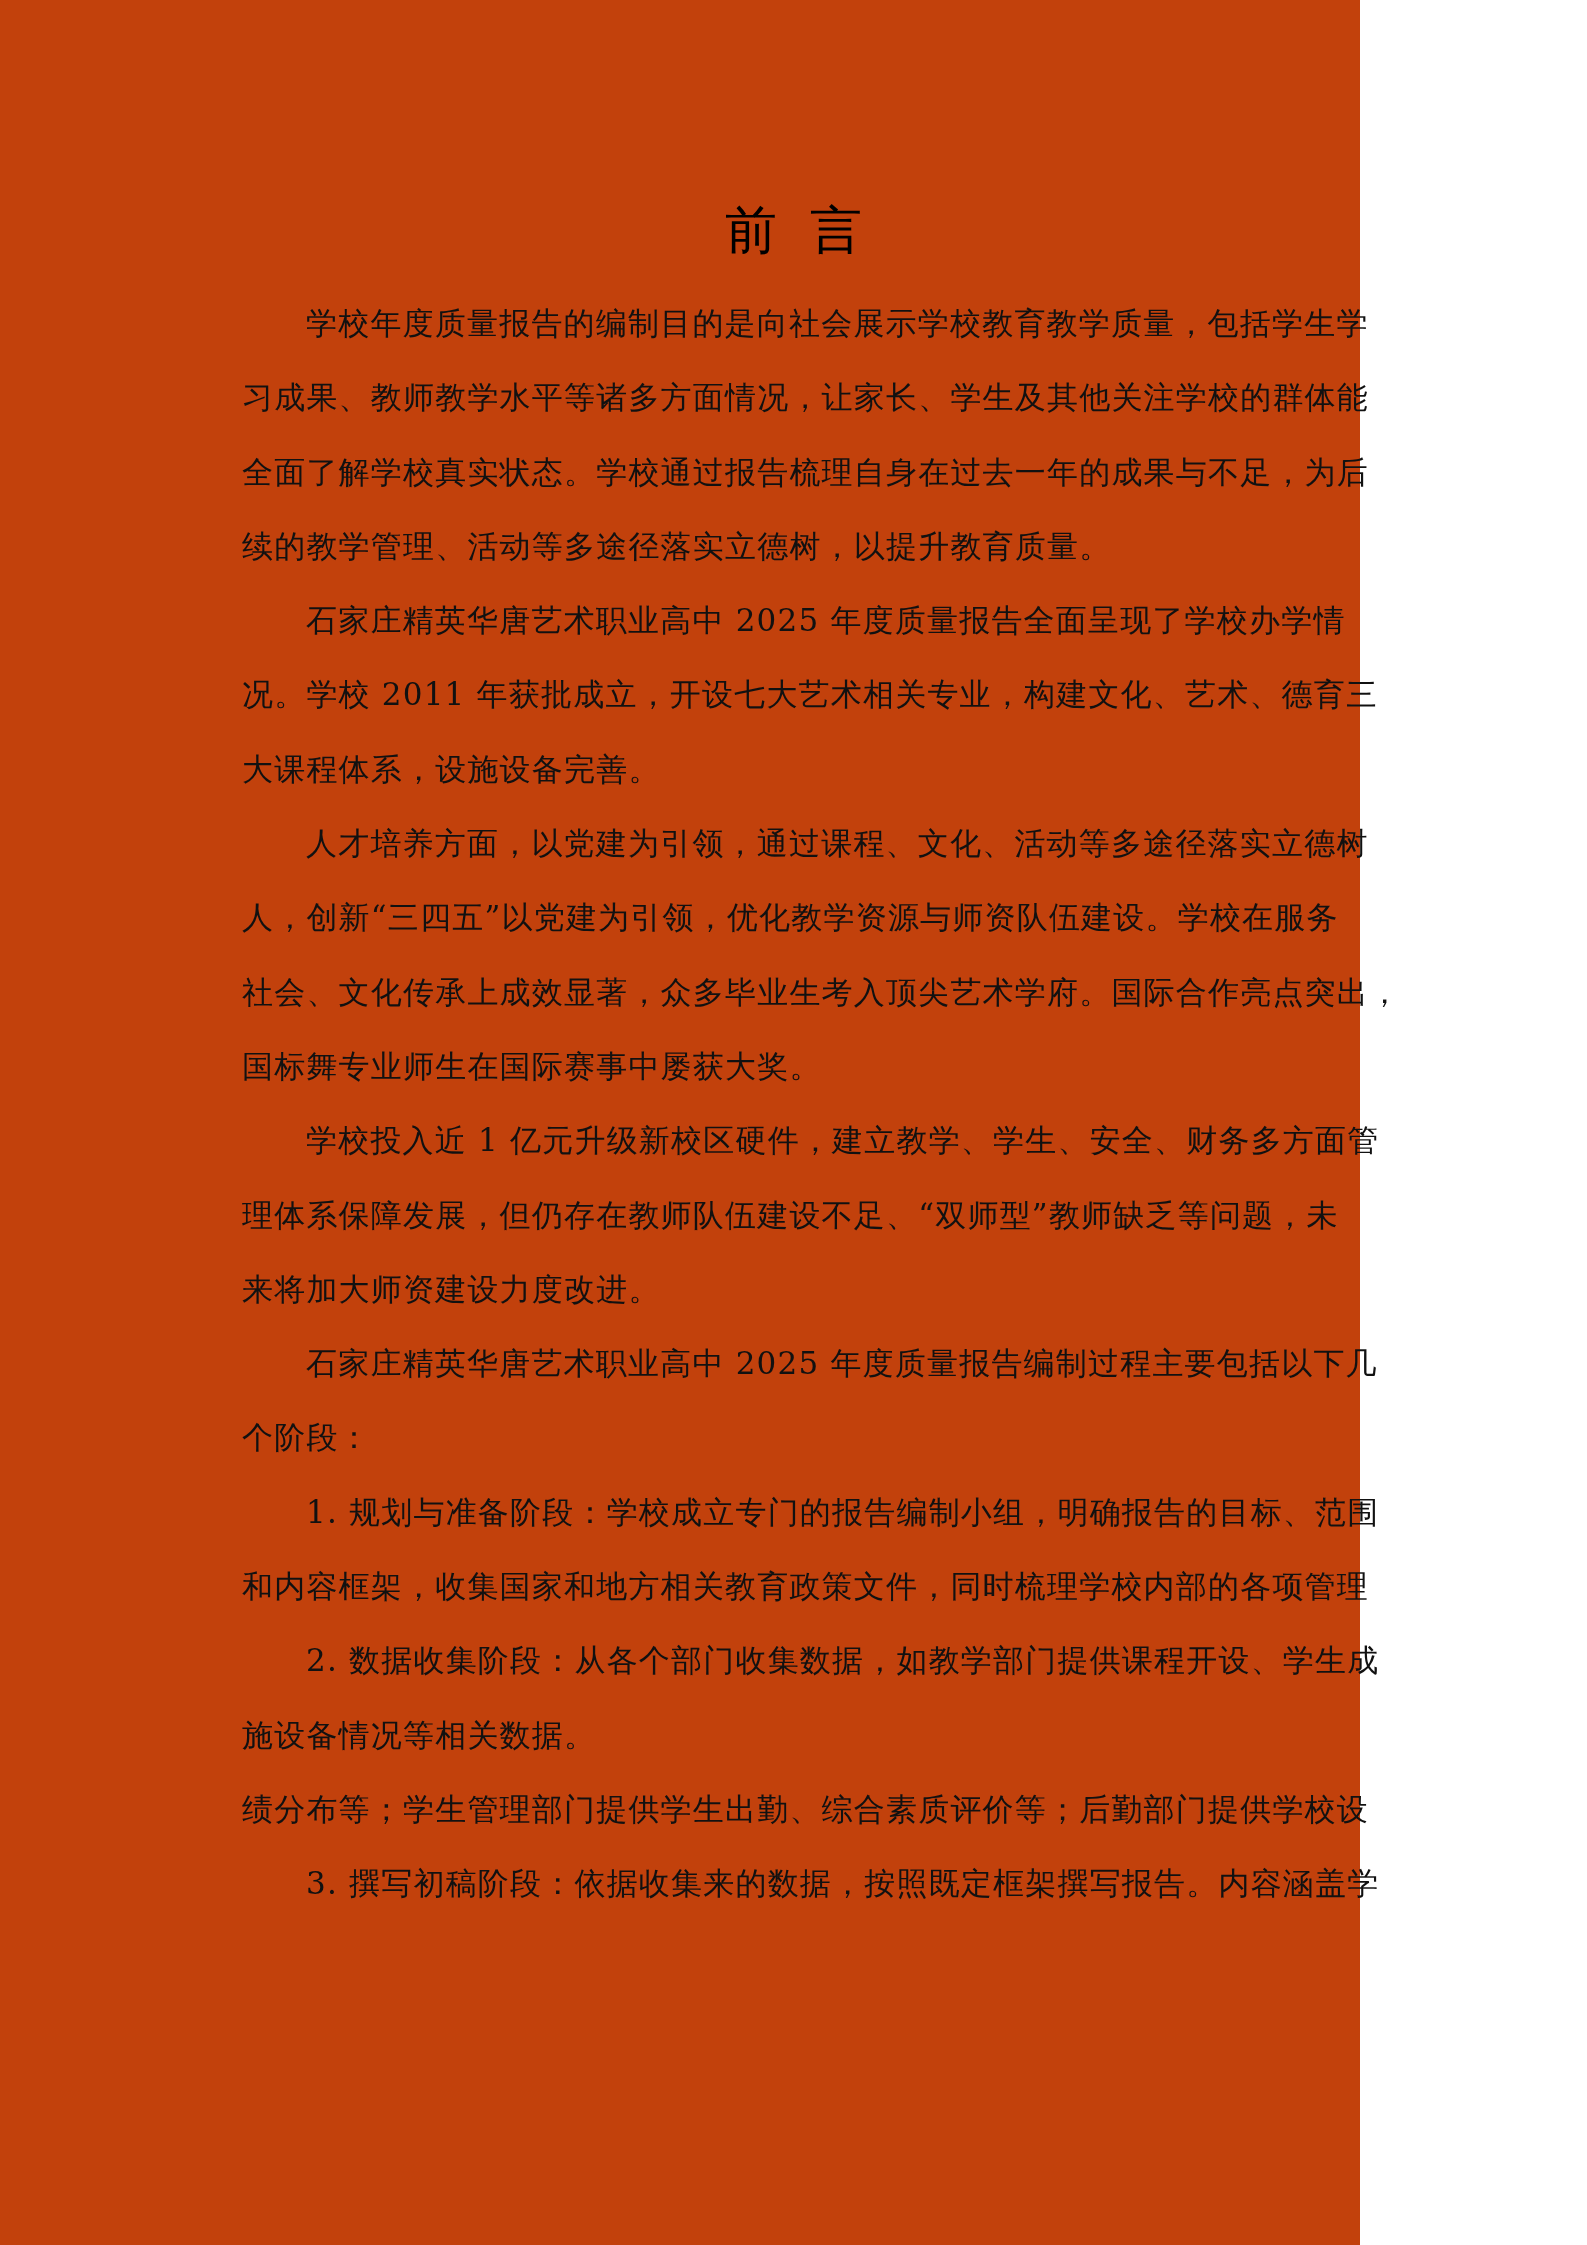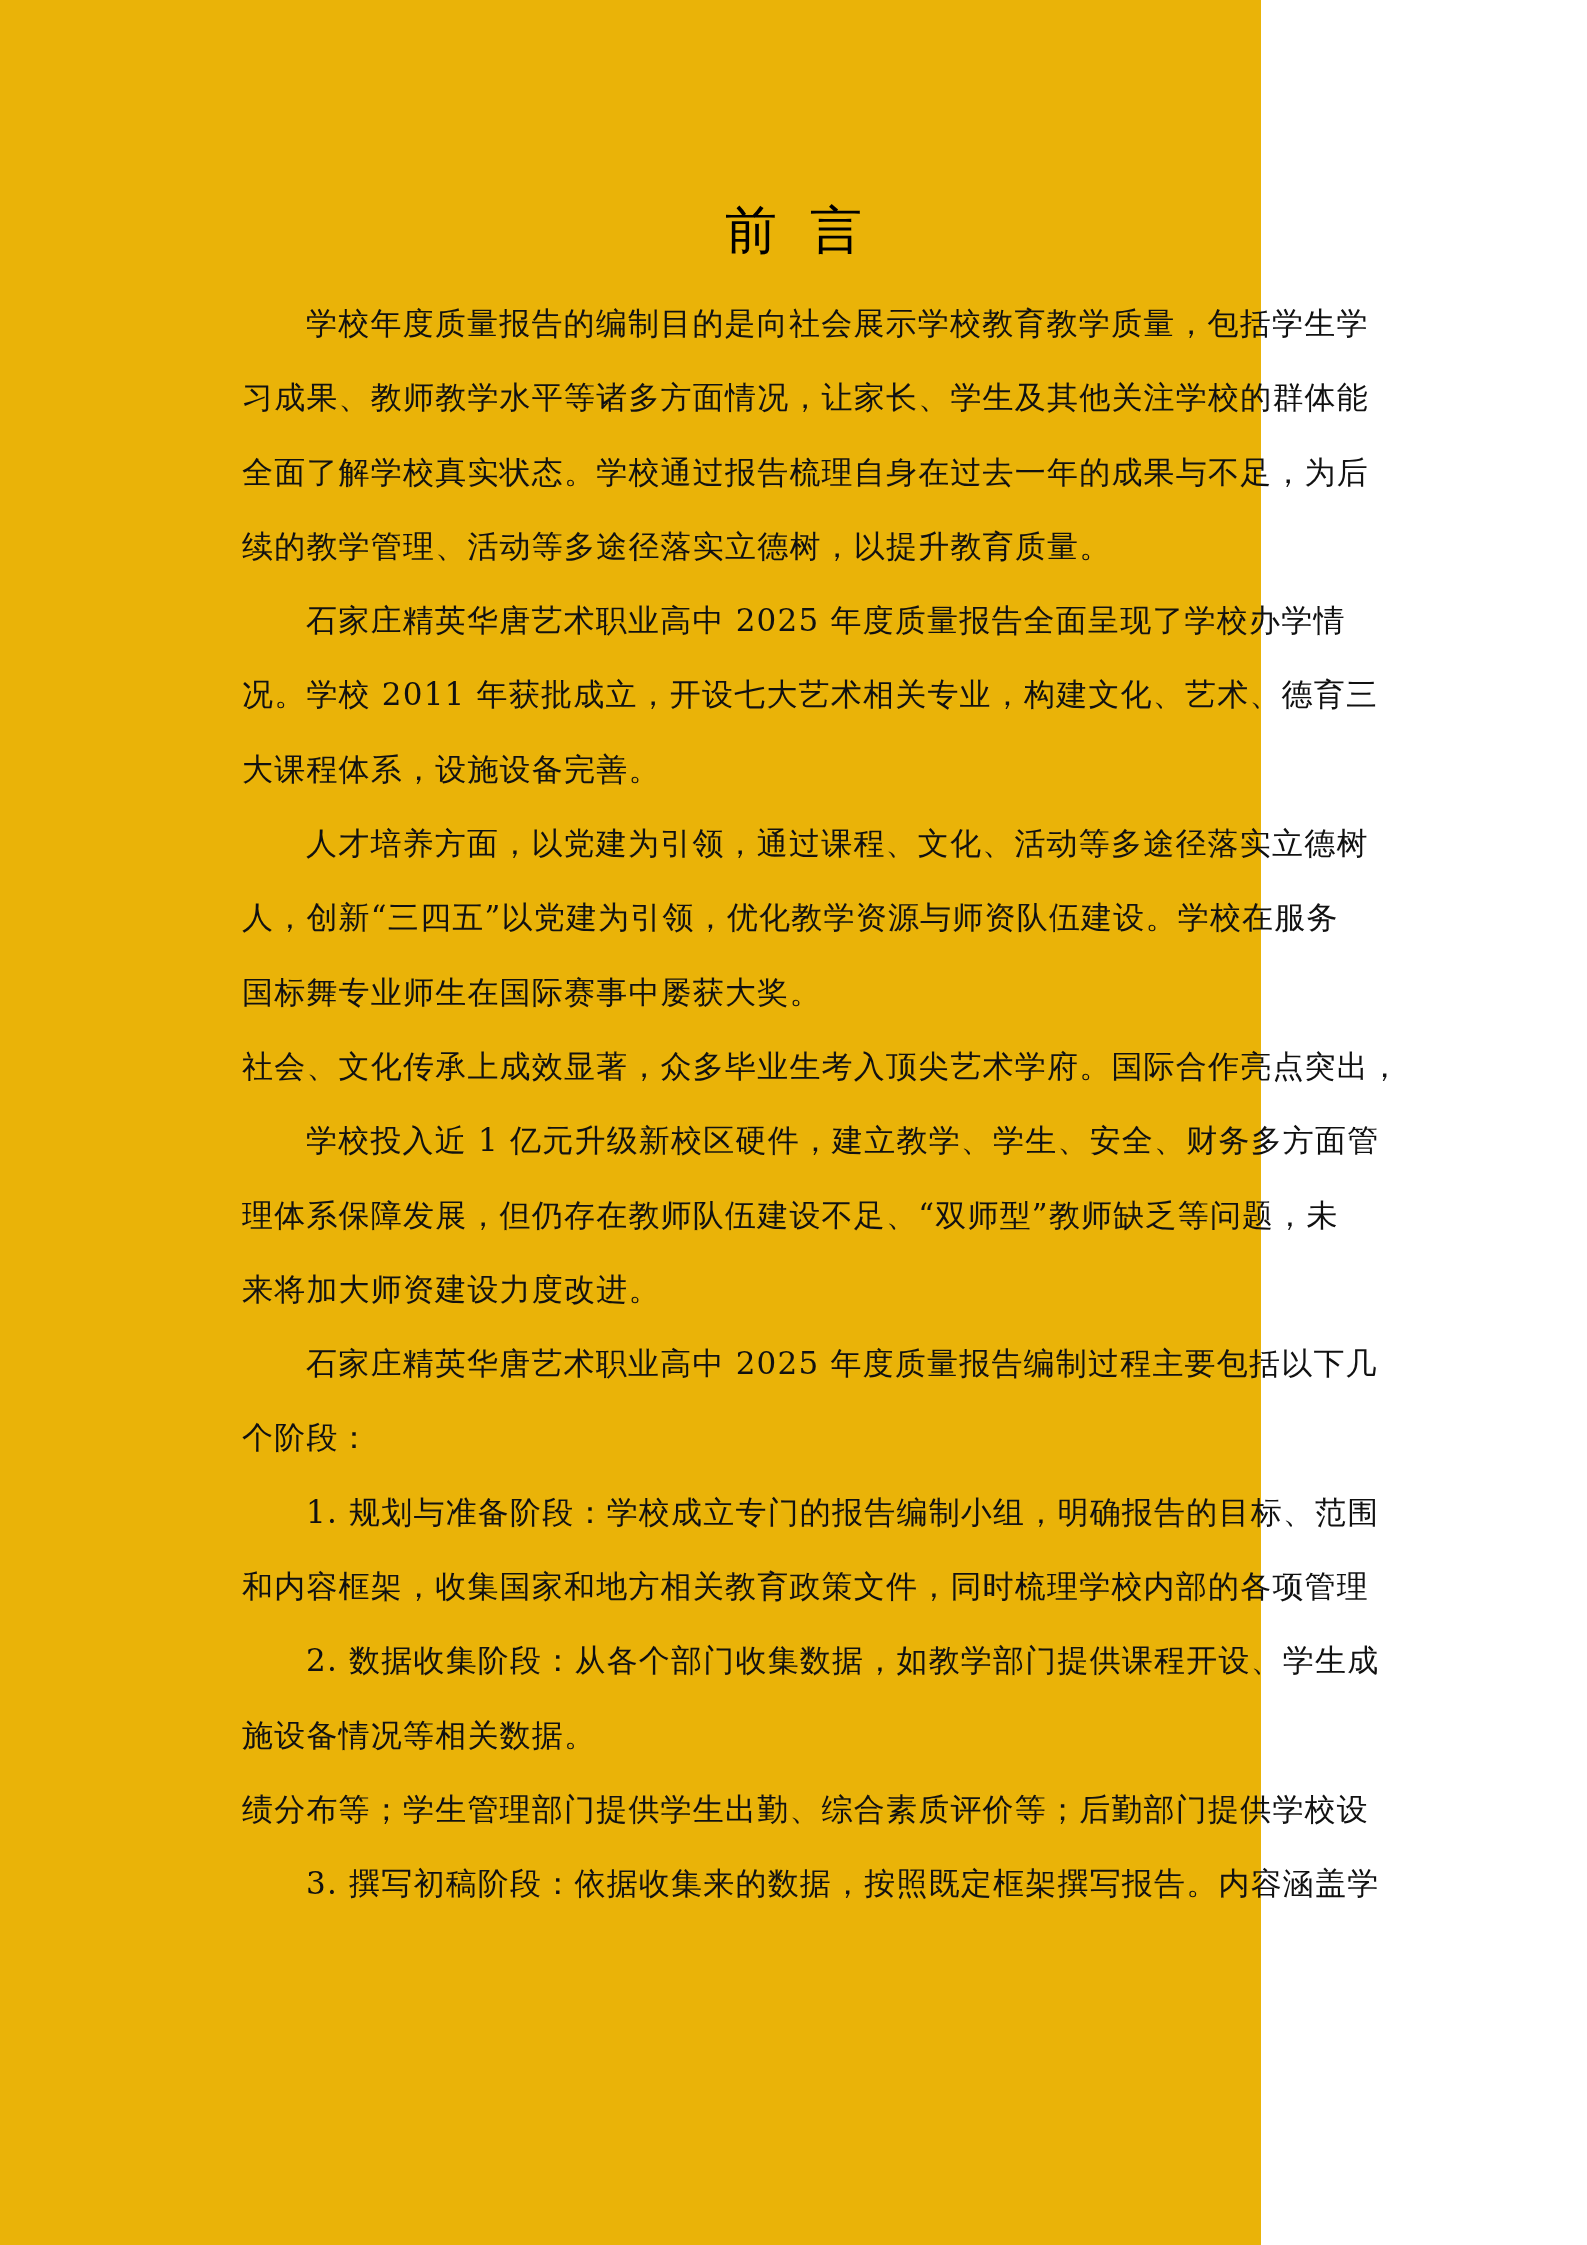--- a/index.html
+++ b/index.html
@@ -1,19 +1,19 @@
 <!DOCTYPE html>
 <html><head>
 <meta charset="utf-8">
 <style>
   html, body { margin: 0; padding: 0; background: #ffffff; }
   body { width: 1587px; height: 2245px; position: relative; overflow: hidden; }
   .page {
-    position: absolute; left: 0; top: 0; width: 1261px; height: 2245px;
-    background: #eab308; color: #111111;
+    position: absolute; left: 0; top: 0; width: 1360px; height: 2245px;
+    background: #c2410c; color: #111111;
     font-family: "DejaVu Serif", "Liberation Serif", serif;
   }
   .title {
     position: absolute; left: 0; width: 1587px; top: 198px;
     text-align: center; font-size: 52px; line-height: 64px;
     letter-spacing: 0; white-space: pre; color: #000;
   }
   .body {
     position: absolute; left: 242px; top: 304px; width: 1110px;
   }
@@ -41,22 +41,22 @@
 
     <div>
       <div class="line indent">石家庄精英华唐艺术职业高中 2025 年度质量报告全面呈现了学校办学情</div>
       <div class="line">况。学校 2011 年获批成立，开设七大艺术相关专业，构建文化、艺术、德育三</div>
       <div class="line">大课程体系，设施设备完善。</div>
     </div>
 
     <div>
       <div class="line indent">人才培养方面，以党建为引领，通过课程、文化、活动等多途径落实立德树</div>
       <div class="line">人，创新“三四五”以党建为引领，优化教学资源与师资队伍建设。学校在服务</div>
+      <div class="line">社会、文化传承上成效显著，众多毕业生考入顶尖艺术学府。国际合作亮点突出，</div>
       <div class="line">国标舞专业师生在国际赛事中屡获大奖。</div>
-      <div class="line">社会、文化传承上成效显著，众多毕业生考入顶尖艺术学府。国际合作亮点突出，</div>
     </div>
 
     <div>
       <div class="line indent">学校投入近 1 亿元升级新校区硬件，建立教学、学生、安全、财务多方面管</div>
       <div class="line">理体系保障发展，但仍存在教师队伍建设不足、“双师型”教师缺乏等问题，未</div>
       <div class="line">来将加大师资建设力度改进。</div>
     </div>
 
     <div>
       <div class="line indent">石家庄精英华唐艺术职业高中 2025 年度质量报告编制过程主要包括以下几</div>

